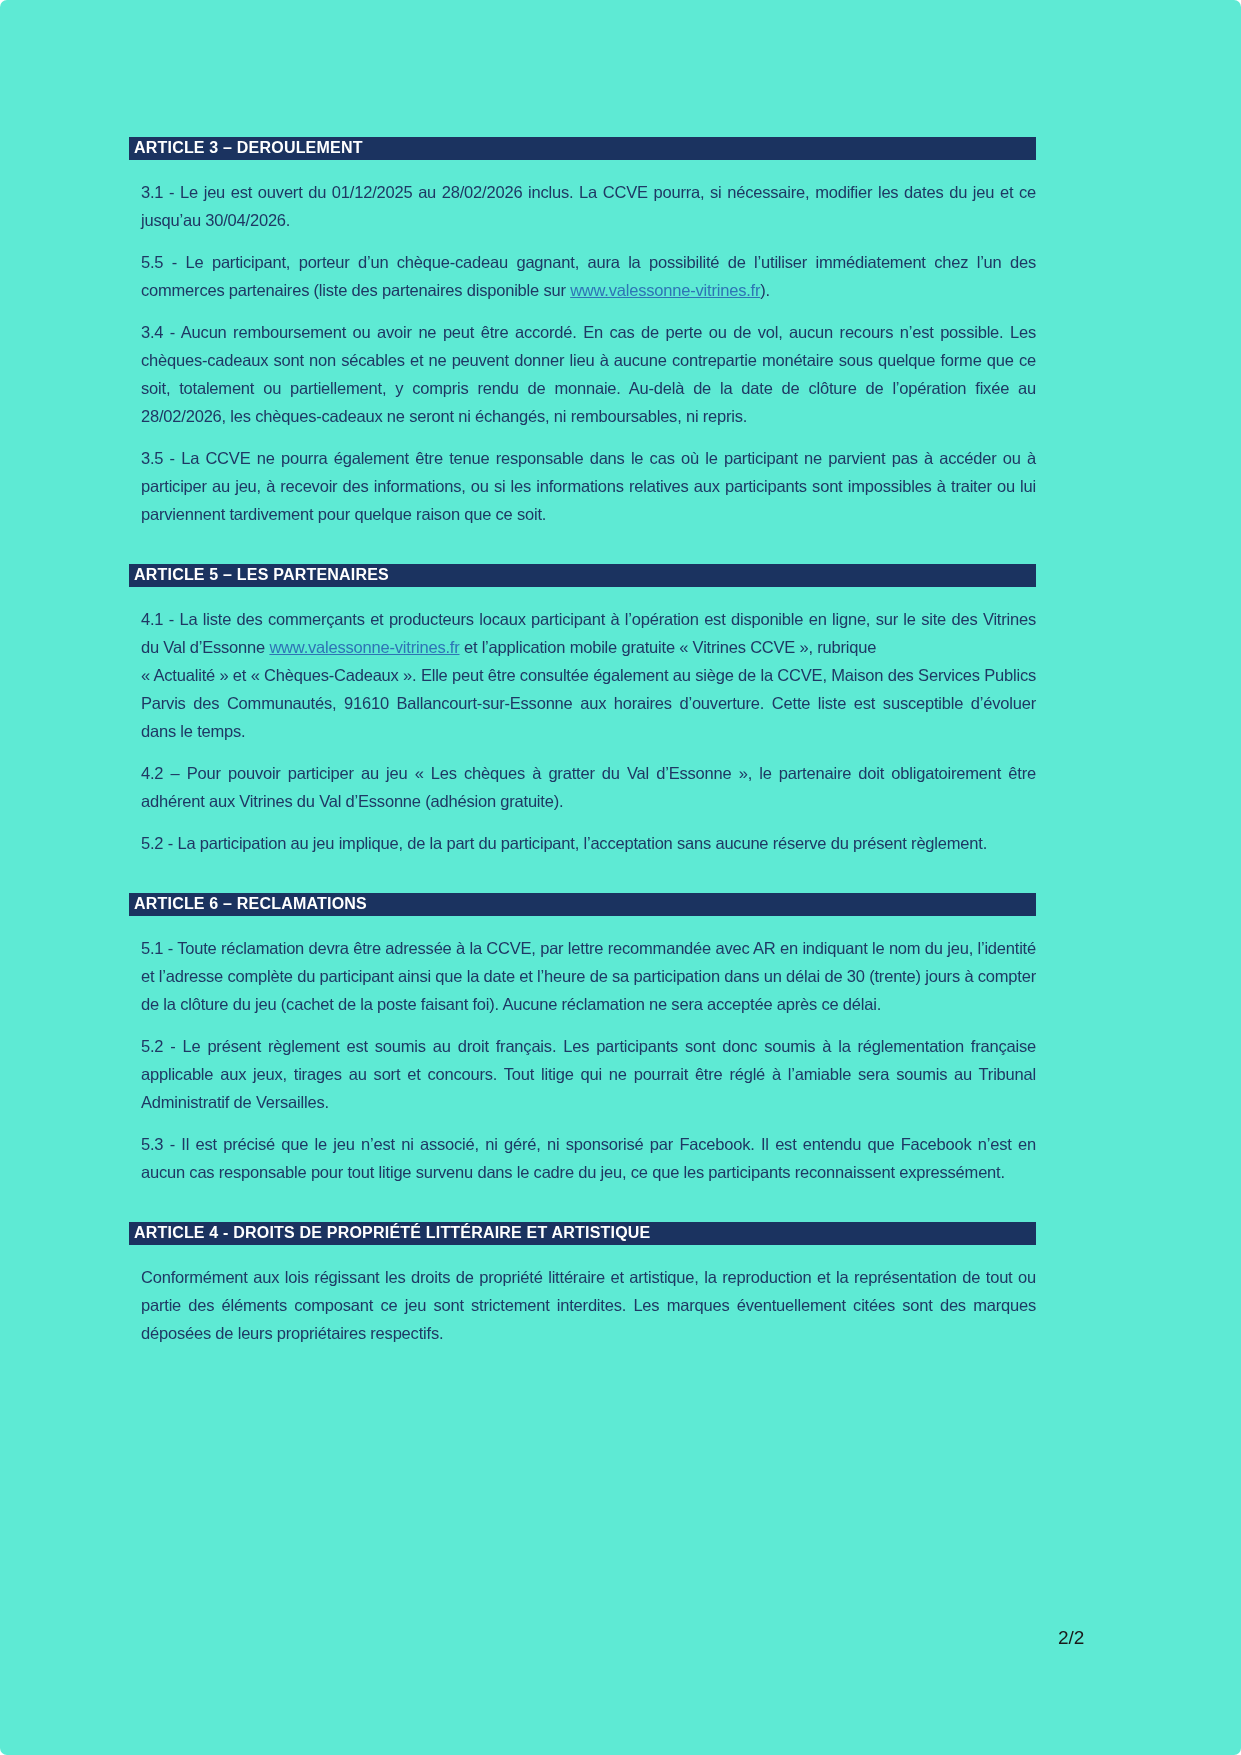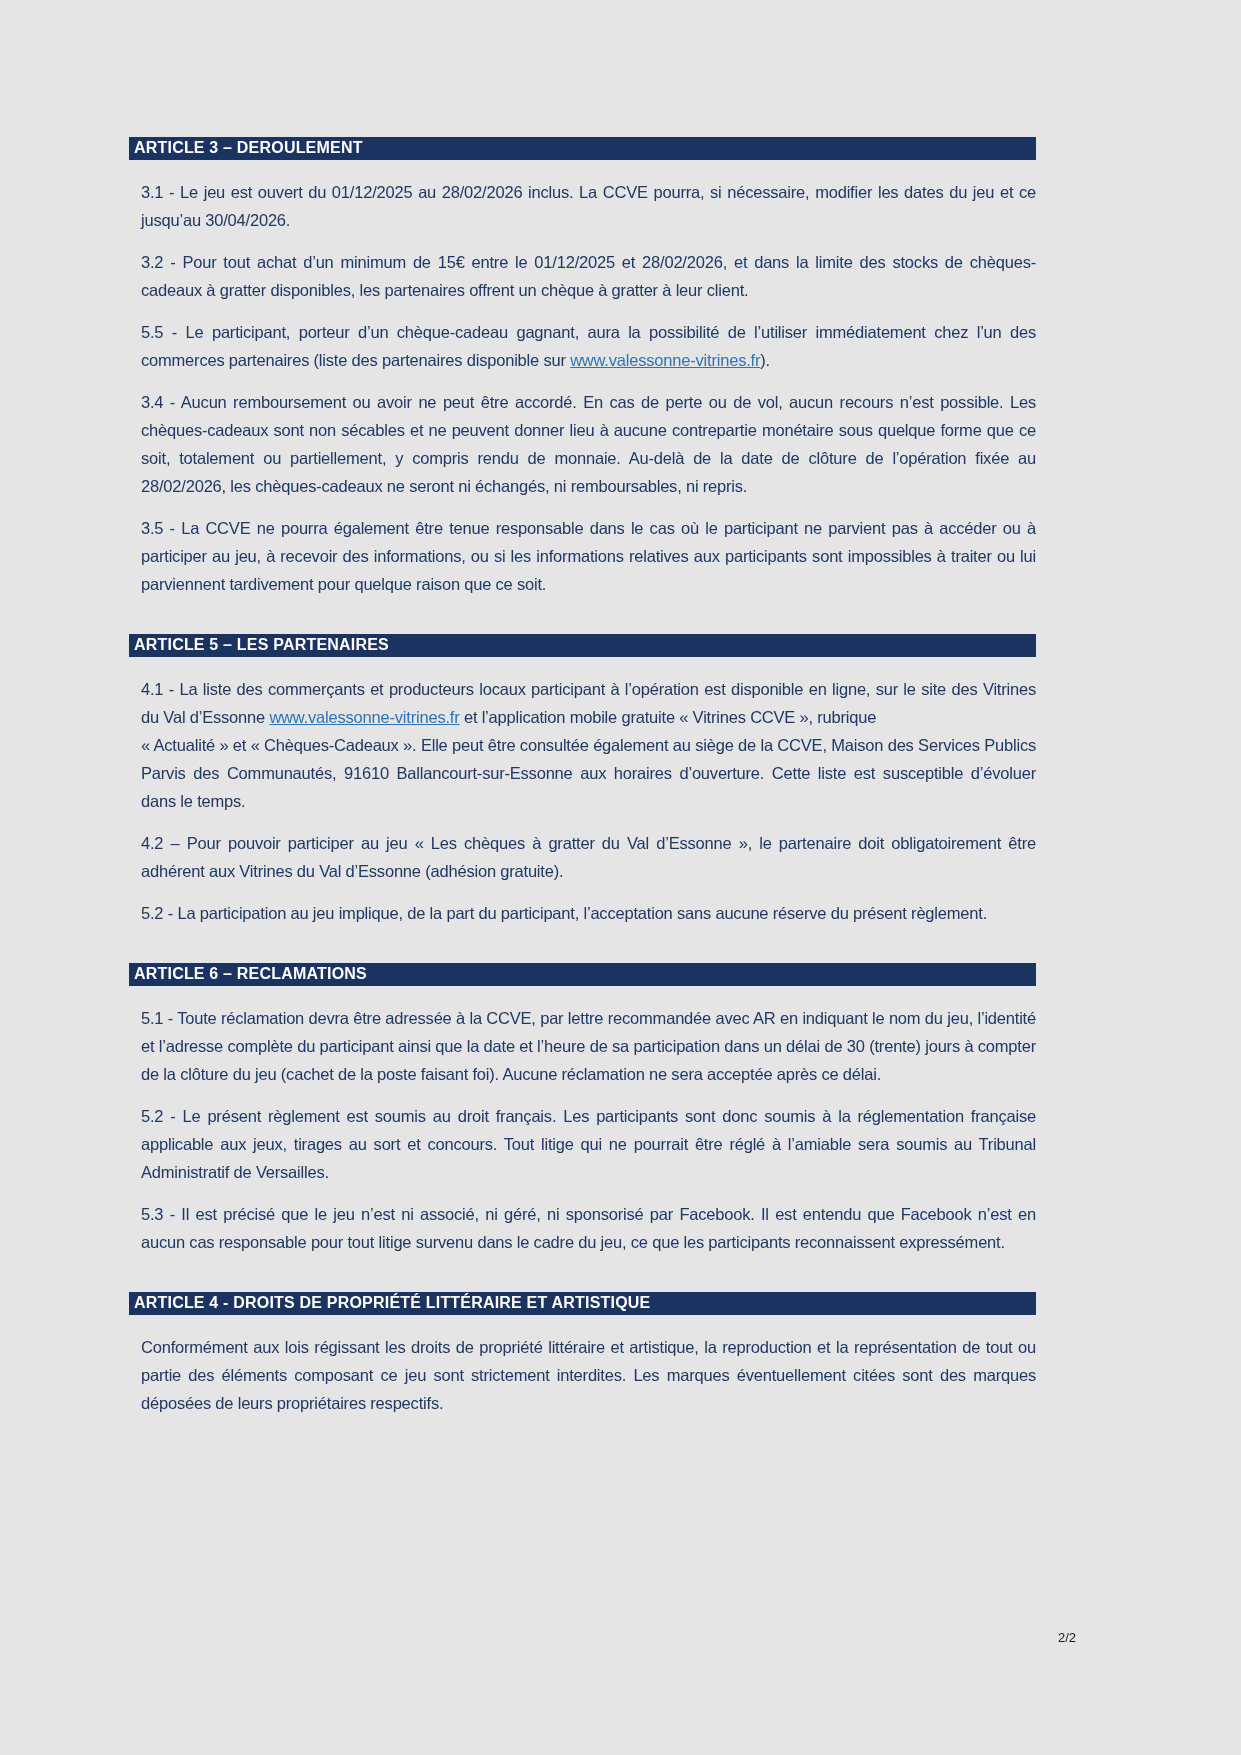--- a/index.html
+++ b/index.html
@@ -4,23 +4,24 @@
 <style>
   html, body {
     margin: 0;
     padding: 0;
     background: #ffffff;
   }
   .page {
     position: relative;
     width: 1241px;
     height: 1755px;
-    background: #e5e5e5;
+    background: #5eead4;
     overflow: hidden;
     font-family: "Liberation Sans", sans-serif;
+    border-radius: 7px;
   }
   .content {
     position: absolute;
     left: 129px;
     top: 137px;
     width: 907px;
     color: var(--body-text, #1F3864);
     font-size: 16.5px;
     line-height: 28px;
     letter-spacing: -0.2px;
@@ -45,34 +46,33 @@
   }
   .doc-link {
     color: var(--link-color, #2E74B5);
     text-decoration: underline;
     cursor: pointer;
   }
   .page-number {
     position: absolute;
     left: 1058px;
     top: 1625px;
-    font-size: 13px;
+    font-size: 19px;
     line-height: 26px;
     color: var(--page-number-color, #1a1a1a);
     letter-spacing: 0;
   }
 </style>
 </head>
 <body>
 
 <div class="page">
   <main class="content">
       <div class="section-heading">ARTICLE 3 – DEROULEMENT</div>
       <p class="para"><span>3.1 - Le jeu est ouvert du 01/12/2025 au 28/02/2026 inclus. La CCVE pourra, si nécessaire, modifier les dates du jeu et ce jusqu’au 30/04/2026.</span></p>
-      <p class="para"><span>3.2 - Pour tout achat d’un minimum de 15€ entre le 01/12/2025 et 28/02/2026, et dans la limite des stocks de chèques-cadeaux à gratter disponibles, les partenaires offrent un chèque à gratter à leur client.</span></p>
       <p class="para"><span>5.5 - Le participant, porteur d’un chèque-cadeau gagnant, aura la possibilité de l’utiliser immédiatement chez l’un des commerces partenaires (liste des partenaires disponible sur </span><a class="doc-link" href="#">www.valessonne-vitrines.fr</a><span>).</span></p>
       <p class="para"><span>3.4 - Aucun remboursement ou avoir ne peut être accordé. En cas de perte ou de vol, aucun recours n’est possible. Les chèques-cadeaux sont non sécables et ne peuvent donner lieu à aucune contrepartie monétaire sous quelque forme que ce soit, totalement ou partiellement, y compris rendu de monnaie. Au-delà de la date de clôture de l’opération fixée au 28/02/2026, les chèques-cadeaux ne seront ni échangés, ni remboursables, ni repris.</span></p>
       <p class="para"><span>3.5 - La CCVE ne pourra également être tenue responsable dans le cas où le participant ne parvient pas à accéder ou à participer au jeu, à recevoir des informations, ou si les informations relatives aux participants sont impossibles à traiter ou lui parviennent tardivement pour quelque raison que ce soit.</span></p>
       <div class="section-heading">ARTICLE 5 – LES PARTENAIRES</div>
       <p class="para"><span>4.1 - La liste des commerçants et producteurs locaux participant à l’opération est disponible en ligne, sur le site des Vitrines du Val d’Essonne </span><a class="doc-link" href="#">www.valessonne-vitrines.fr</a><span> et l’application mobile gratuite « Vitrines CCVE », rubrique</span><br><span>« Actualité » et « Chèques-Cadeaux ». Elle peut être consultée également au siège de la CCVE, Maison des Services Publics Parvis des Communautés, 91610 Ballancourt-sur-Essonne aux horaires d’ouverture. Cette liste est susceptible d’évoluer dans le temps.</span></p>
       <p class="para"><span>4.2 – Pour pouvoir participer au jeu « Les chèques à gratter du Val d’Essonne », le partenaire doit obligatoirement être adhérent aux Vitrines du Val d’Essonne (adhésion gratuite).</span></p>
       <p class="para"><span>5.2 - La participation au jeu implique, de la part du participant, l’acceptation sans aucune réserve du présent règlement.</span></p>
       <div class="section-heading">ARTICLE 6 – RECLAMATIONS</div>
       <p class="para"><span>5.1 - Toute réclamation devra être adressée à la CCVE, par lettre recommandée avec AR en indiquant le nom du jeu, l’identité et l’adresse complète du participant ainsi que la date et l’heure de sa participation dans un délai de 30 (trente) jours à compter de la clôture du jeu (cachet de la poste faisant foi). Aucune réclamation ne sera acceptée après ce délai.</span></p>
       <p class="para"><span>5.2 - Le présent règlement est soumis au droit français. Les participants sont donc soumis à la réglementation française applicable aux jeux, tirages au sort et concours. Tout litige qui ne pourrait être réglé à l’amiable sera soumis au Tribunal Administratif de Versailles.</span></p>

